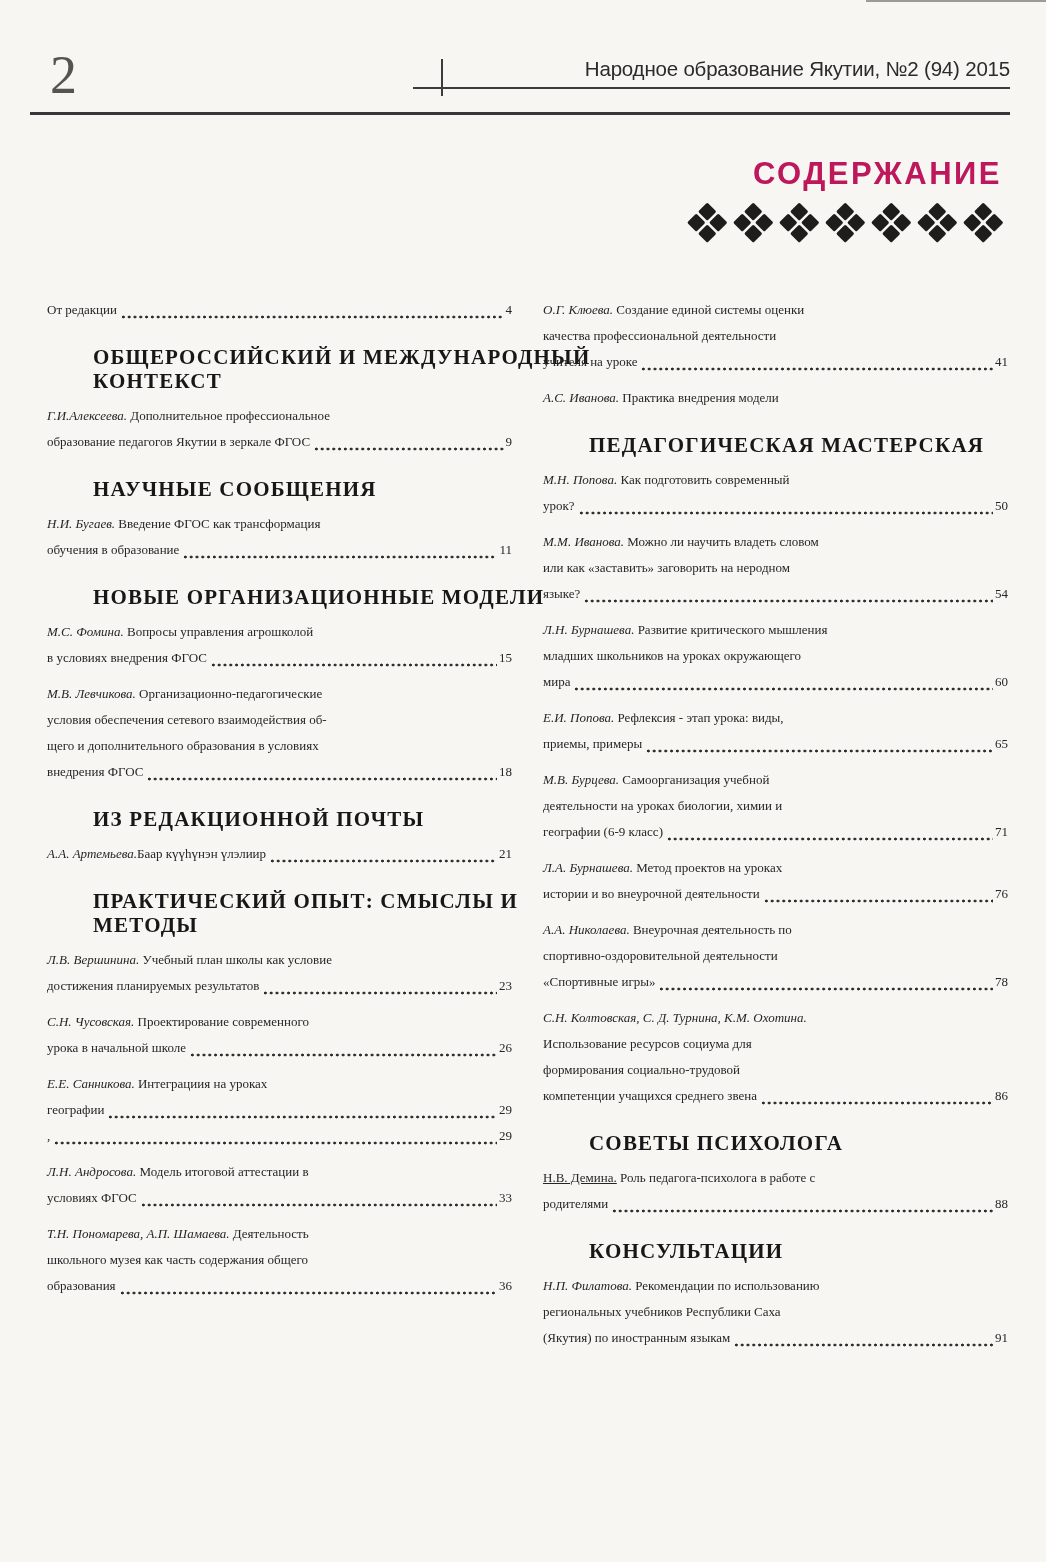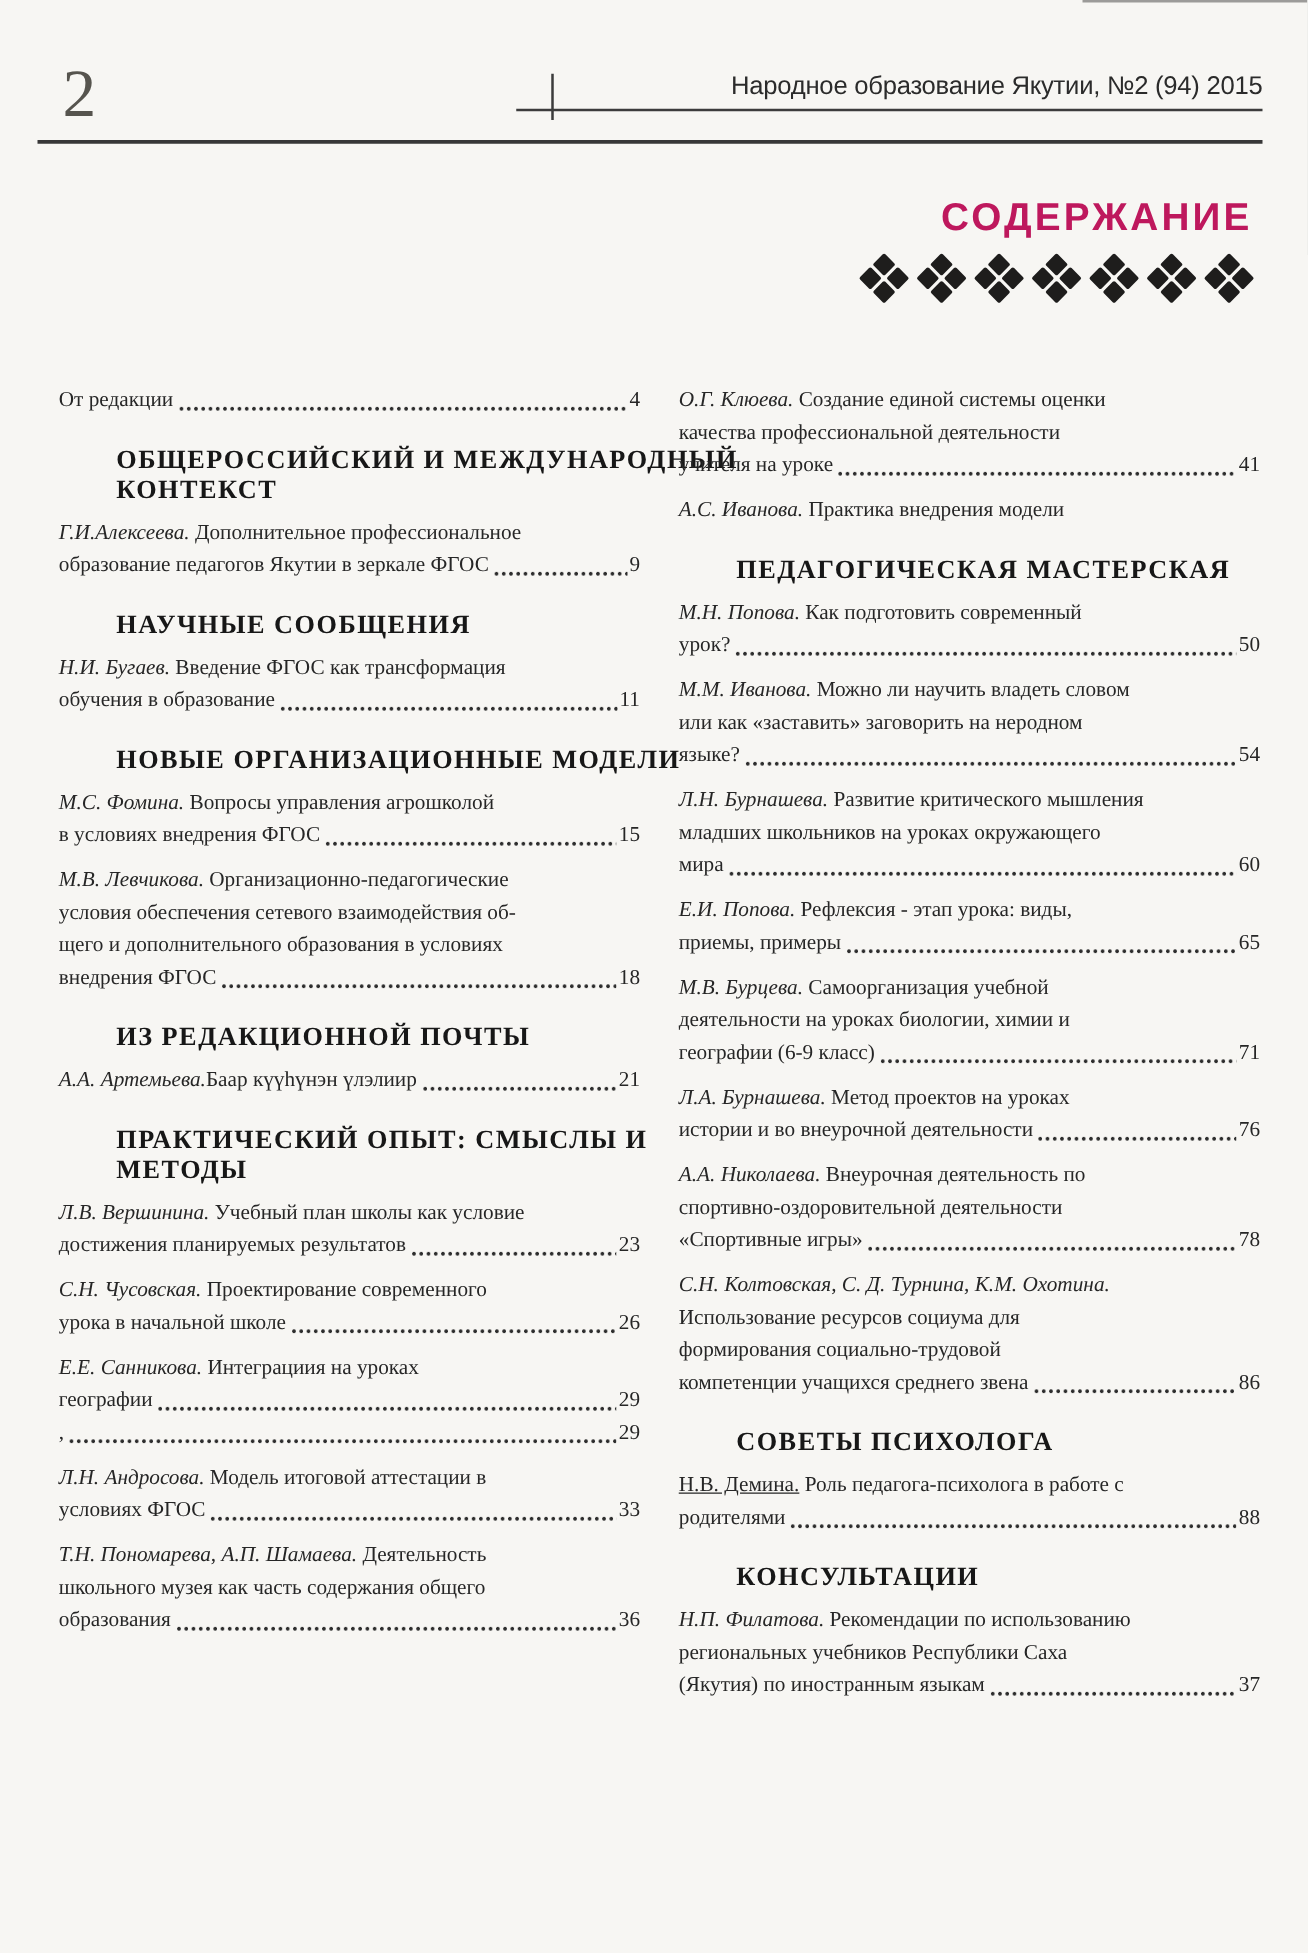--- a/index.html
+++ b/index.html
@@ -51,21 +51,21 @@
     position:absolute;top:297px;left:47px;
     display:flex;gap:31px;
   }
   .col{width:465px;}
   .section-heading{
     font-weight:bold;font-size:21px;line-height:24px;
     letter-spacing:1.2px;color:#171717;
     margin:22px 0 10px 0;
   }
   .section-heading-line{white-space:nowrap;margin-left:46px;}
-  .toc-entry{font-size:17px;line-height:26px;margin:10px 0 10px 0;}
+  .toc-entry{font-size:13px;line-height:26px;margin:0 0 10px 0;}
   .toc-entry.tight{margin-top:-10px;}
   .entry-line{white-space:nowrap;}
   .last-line{display:flex;align-items:baseline;}
   .lt{flex:0 0 auto;white-space:nowrap;}
   .author{font-style:italic;}
   .author.roman{font-style:normal;text-decoration:underline;}
   .dot-leader{
     flex:1 1 12px;min-width:12px;align-self:flex-end;
     height:6px;margin:0 1px 3px 4px;
     background-image:radial-gradient(circle at 2.2px 3px, #2d2d2d 1.25px, rgba(0,0,0,0) 1.7px);
@@ -347,18 +347,18 @@
         </div>
         <div class="section-heading">
           <div class="section-heading-line">КОНСУЛЬТАЦИИ</div>
         </div>
         <div class="toc-entry">
           <div class="entry-line"><span class="author">Н.П. Филатова.</span> Рекомендации по использованию</div>
           <div class="entry-line">региональных учебников Республики Саха</div>
           <div class="entry-line last-line">
             <span class="lt">(Якутия) по иностранным языкам </span>
             <span class="dot-leader"></span>
-            <span class="page-ref">37</span>
+            <span class="page-ref">91</span>
           </div>
         </div>
       </div>
   </div>
 </div>
 
 </body></html>

